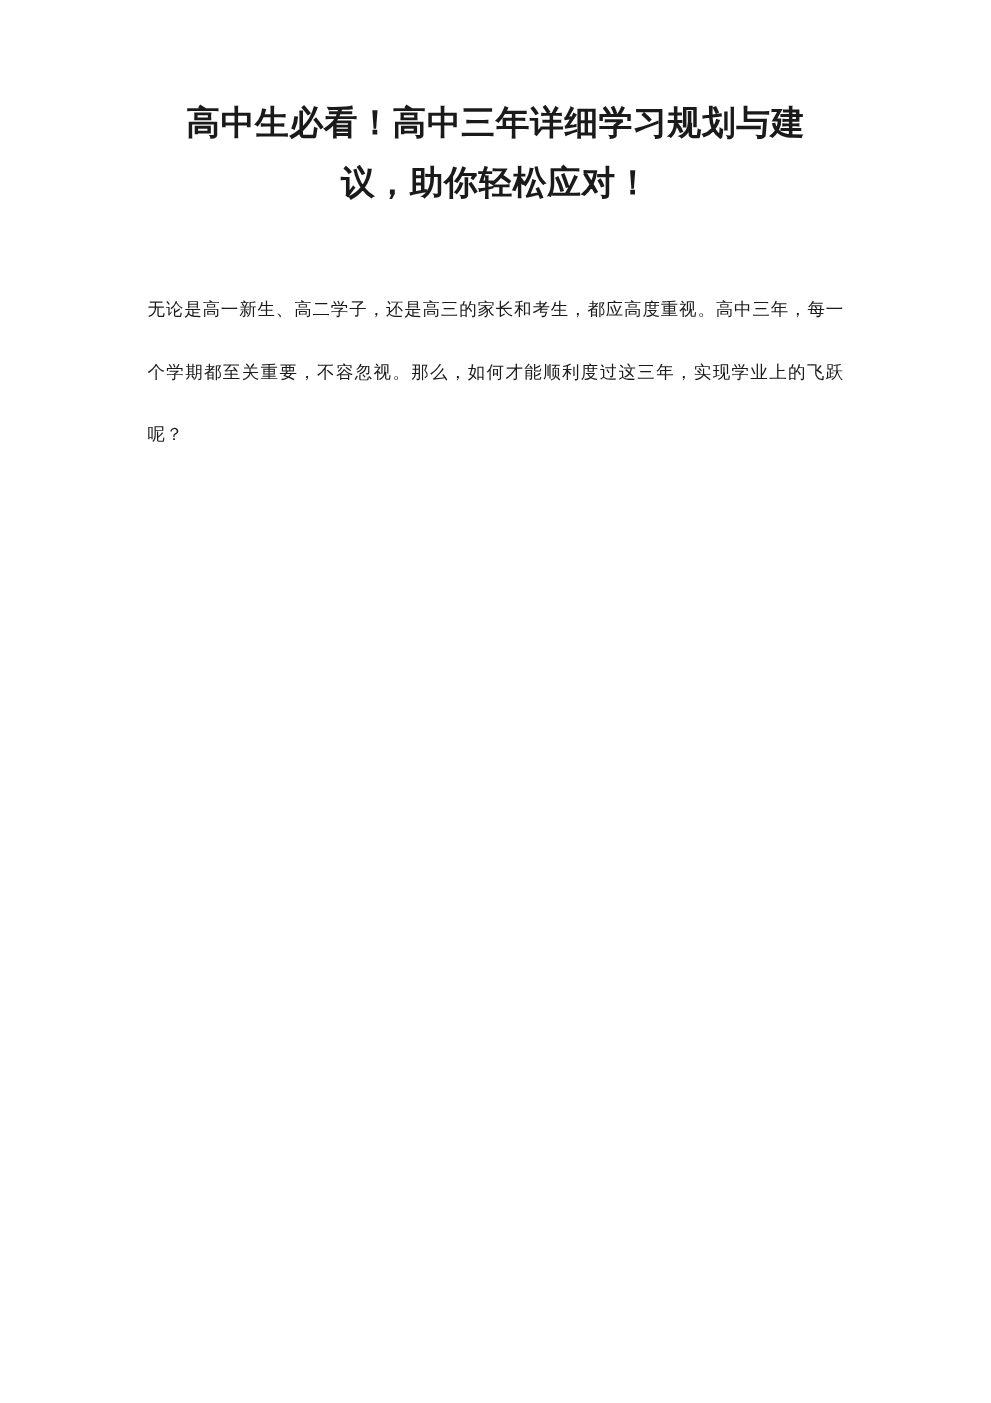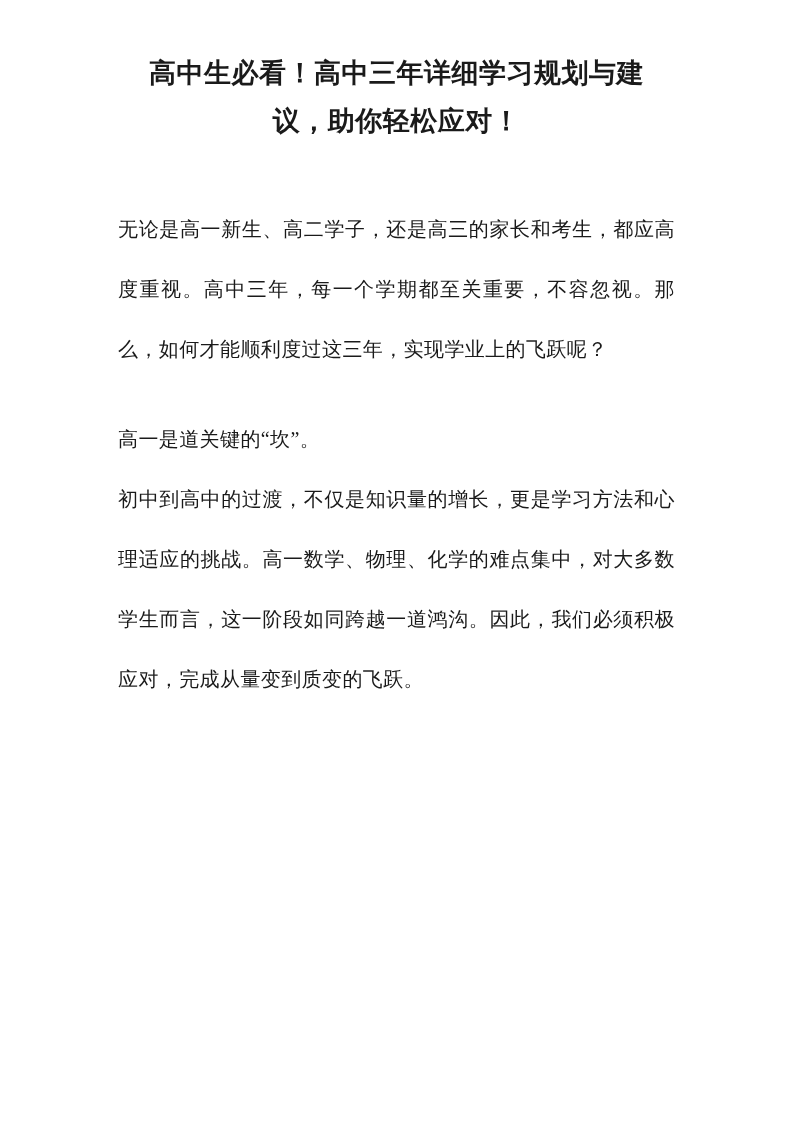--- a/index.html
+++ b/index.html
@@ -11,36 +11,36 @@
     height: 1122px;
     background: #ffffff;
     font-family: "Liberation Serif", "DejaVu Serif", serif;
     color: #1a1a1a;
     overflow: hidden;
   }
   .page {
     width: 793px;
     height: 1122px;
     box-sizing: border-box;
-    padding: 49px 118px 60px 118px;
+    padding: 74px 118px 60px 118px;
     position: relative;
   }
   .doc-title {
     font-size: 27px;
     line-height: 48px;
     font-weight: 700;
     text-align: center;
     letter-spacing: 0.5px;
     margin: 0 0 54px 0;
     padding: 0 4px;
     font-family: "Liberation Serif", "DejaVu Serif", serif;
   }
   .body-block {
-    font-size: 20px;
-    line-height: 60px;
+    font-size: 14px;
+    line-height: 50px;
     letter-spacing: 0.4px;
     text-align: justify;
     text-justify: inter-ideograph;
     margin: 0 0 30px 0;
   }
   .body-block:last-child {
     margin-bottom: 0;
   }
   .body-block p {
     margin: 0;
@@ -50,20 +50,16 @@
 <body>
 
 <div class="page">
 
   <h1 class="doc-title">高中生必看！高中三年详细学习规划与建议，助你轻松应对！</h1>
 
   <div class="body-block">
     <p>无论是高一新生、高二学子，还是高三的家长和考生，都应高度重视。高中三年，每一个学期都至关重要，不容忽视。那么，如何才能顺利度过这三年，实现学业上的飞跃呢？</p>
   </div>
 
-  <div class="body-block">
-    <p>高一是道关键的“坎”。</p>
-    <p>初中到高中的过渡，不仅是知识量的增长，更是学习方法和心理适应的挑战。高一数学、物理、化学的难点集中，对大多数学生而言，这一阶段如同跨越一道鸿沟。因此，我们必须积极应对，完成从量变到质变的飞跃。</p>
-  </div>
 
 
 
 </div>
 
 </body></html>

